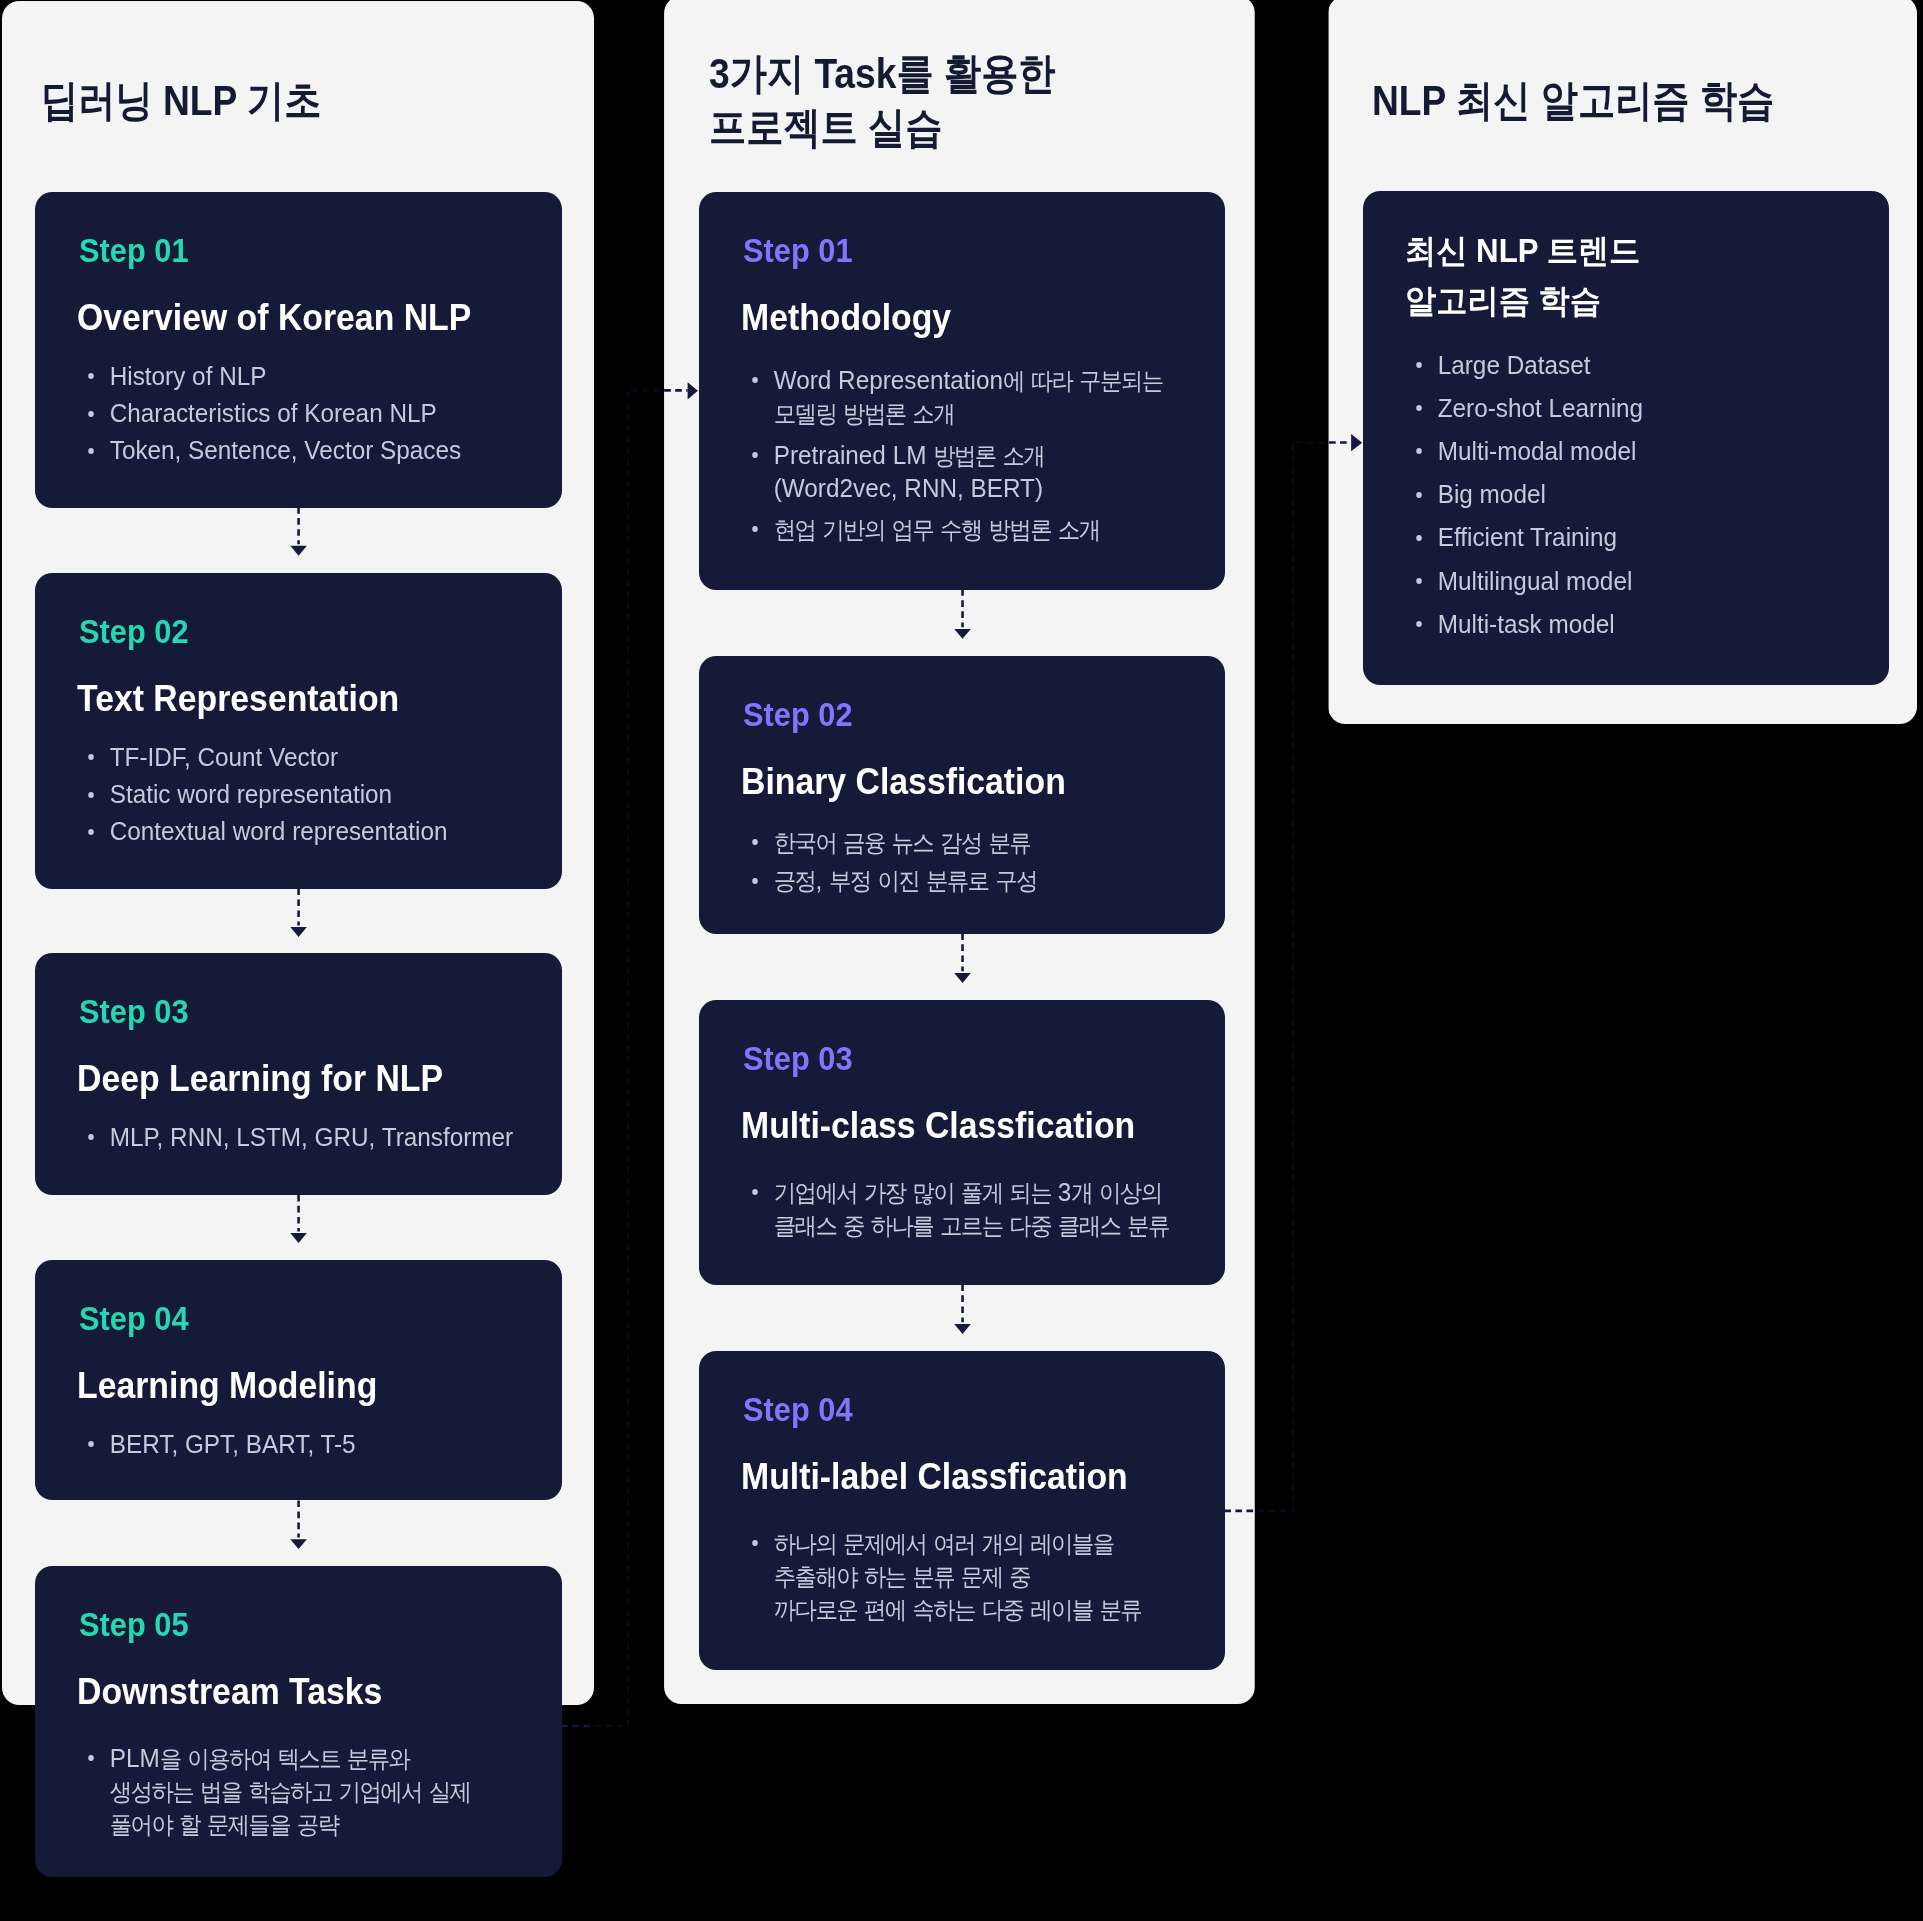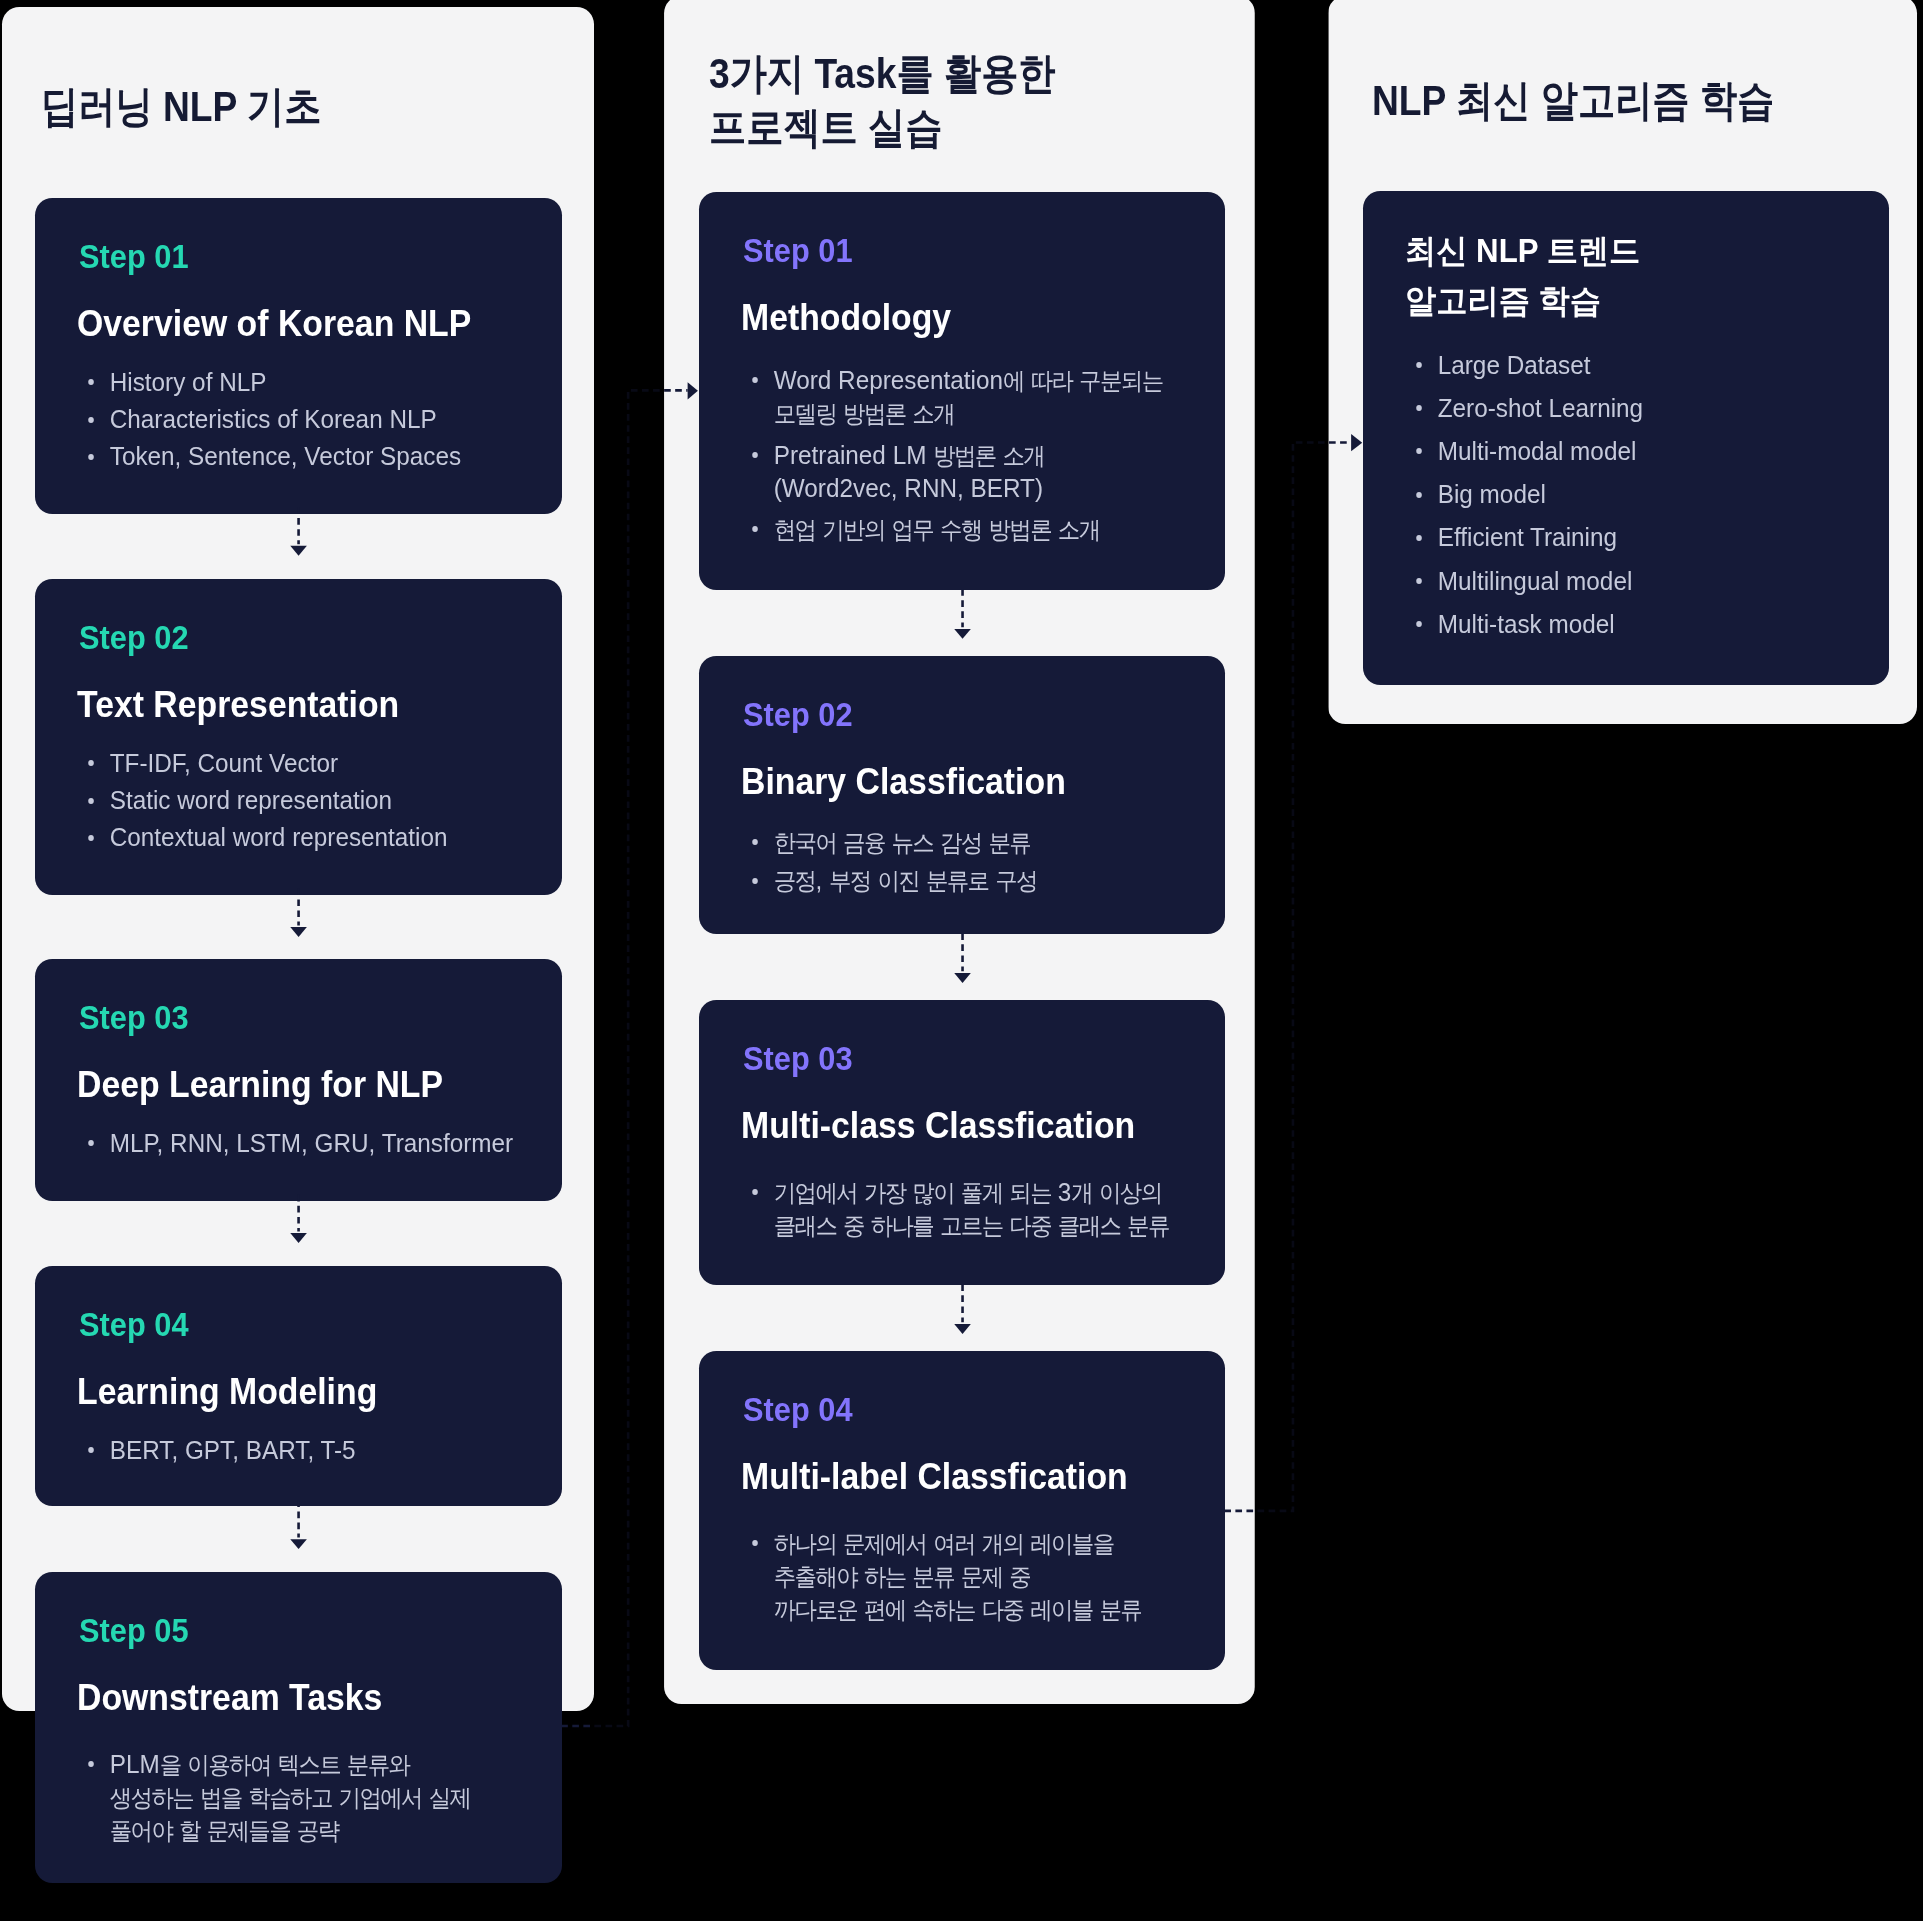--- a/index.html
+++ b/index.html
@@ -10,21 +10,21 @@
     overflow:hidden;
     position:relative;
   }
   .stage{position:absolute;left:0;top:0;width:1923px;height:1921px;}
   .panel{
     position:absolute;
     background:#F4F4F5;
     border-radius:17.3px;
     box-shadow:0 5.2px 15.6px rgba(0,0,0,0.30);
   }
-  #panel1{left:1.7px;top:7px;width:592px;height:1704px;}
+  #panel1{left:1.7px;top:1px;width:592px;height:1704px;}
   #panel2{left:664px;top:-4.3px;width:591px;height:1708px;}
   #panel3{left:1328px;top:-4.3px;width:589px;height:728px;}
 
   .panel-title{
     position:absolute;
     font-weight:700;
     color:#151A33;
     white-space:pre;
     transform-origin:0 0;
     transform:scaleX(0.865);

